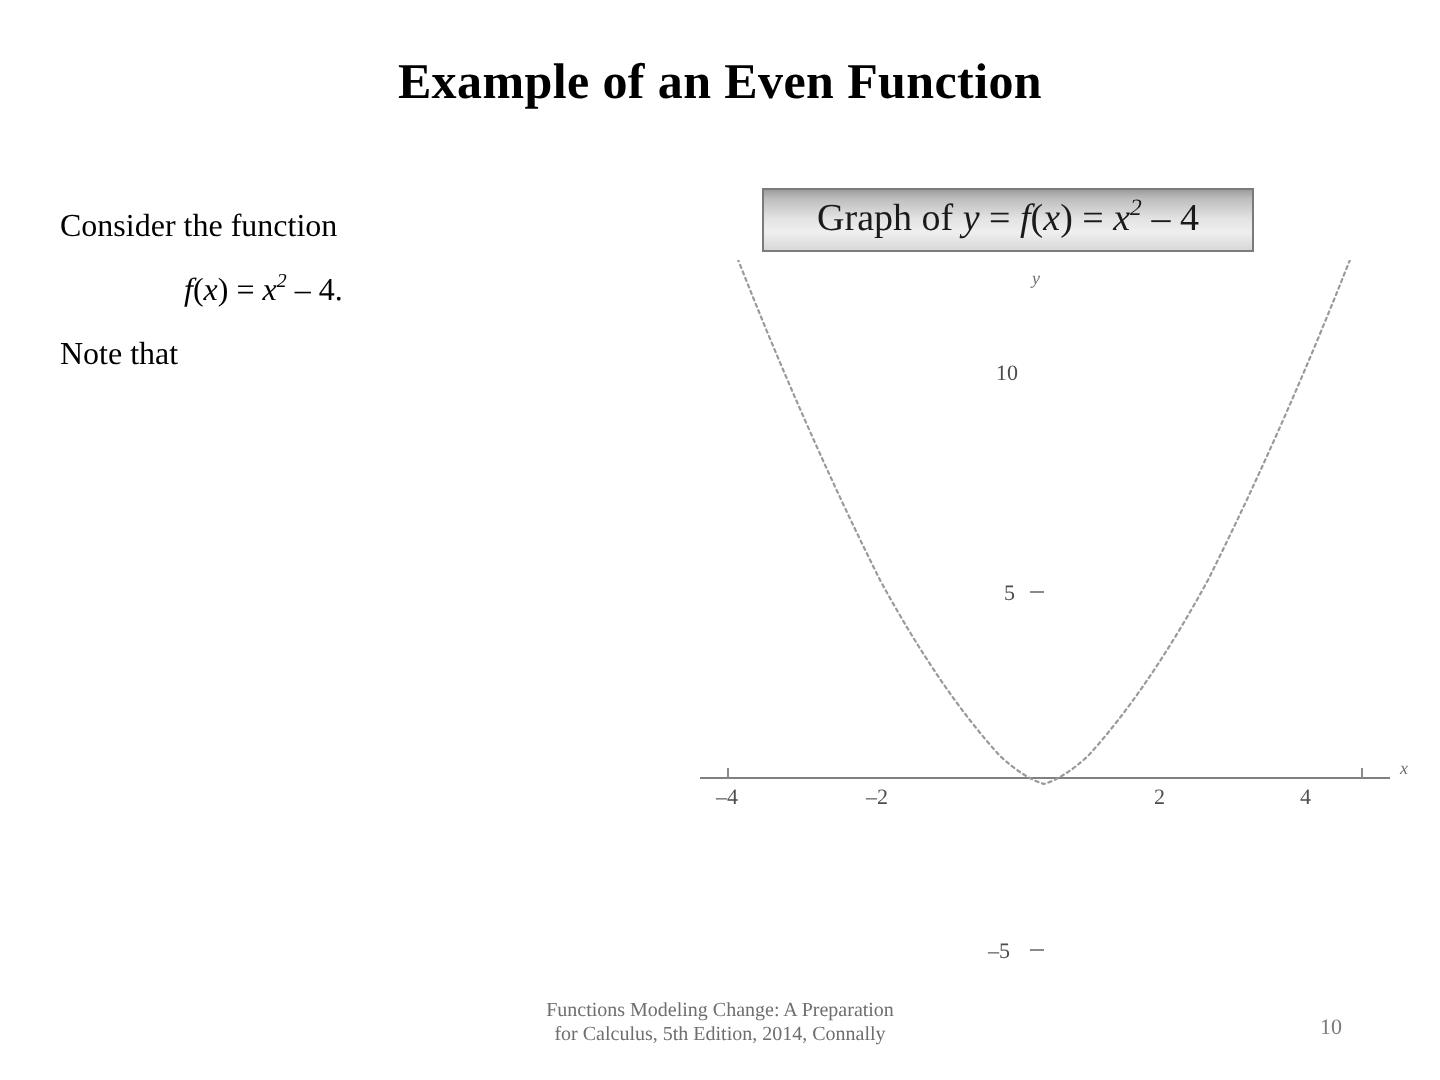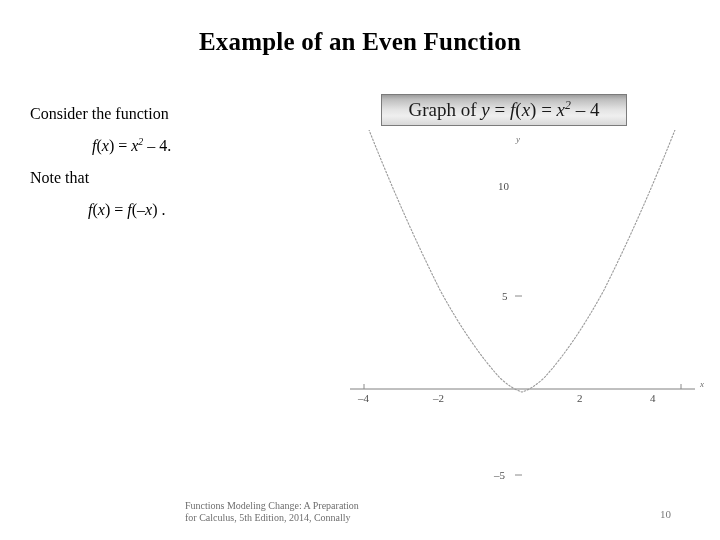--- a/index.html
+++ b/index.html
@@ -78,20 +78,21 @@
     height: 360px;
   }
   #graph-area svg { display: block; }
 
   
   #footer-citation {
     position: absolute;
     left: 185px;
     top: 500px;
     width: 350px;
+    text-align: center;
     font-size: 10px;
     line-height: 12px;
     color: #6e6e6e;
   }
   #page-number {
     position: absolute;
     left: 660px;
     top: 508px;
     font-size: 11px;
     color: #7a7a7a;
@@ -111,23 +112,20 @@
   <div class="txt-line indent">
     <span class="ital">f</span><span>(</span><span class="ital">x</span><span>) = </span><span class="ital">x</span><sup class="exp">2</sup><span> – 4.</span>
   </div>
 
   <div class="txt-line">
     <span>Note that</span>
   </div>
 
 
 
-  <div class="txt-line indent2">
-    <span class="ital">f</span><span>(</span><span class="ital">x</span><span>) = </span><span class="ital">f</span><span>(–</span><span class="ital">x</span><span>) .</span>
-  </div>
 
 
 </div>
 
 <div id="graph-caption">
   <span class="capinner"><span>Graph of </span><span class="ital">y</span><span> = </span><span class="ital">f</span><span>(<span class="ital">x</span>)</span><span> = </span><span class="ital">x</span><sup class="exp">2</sup><span> – 4</span></span>
 </div>
 
 <div id="graph-area">
   <svg width="360" height="360" viewBox="0 0 360 360" xmlns="http://www.w3.org/2000/svg">

